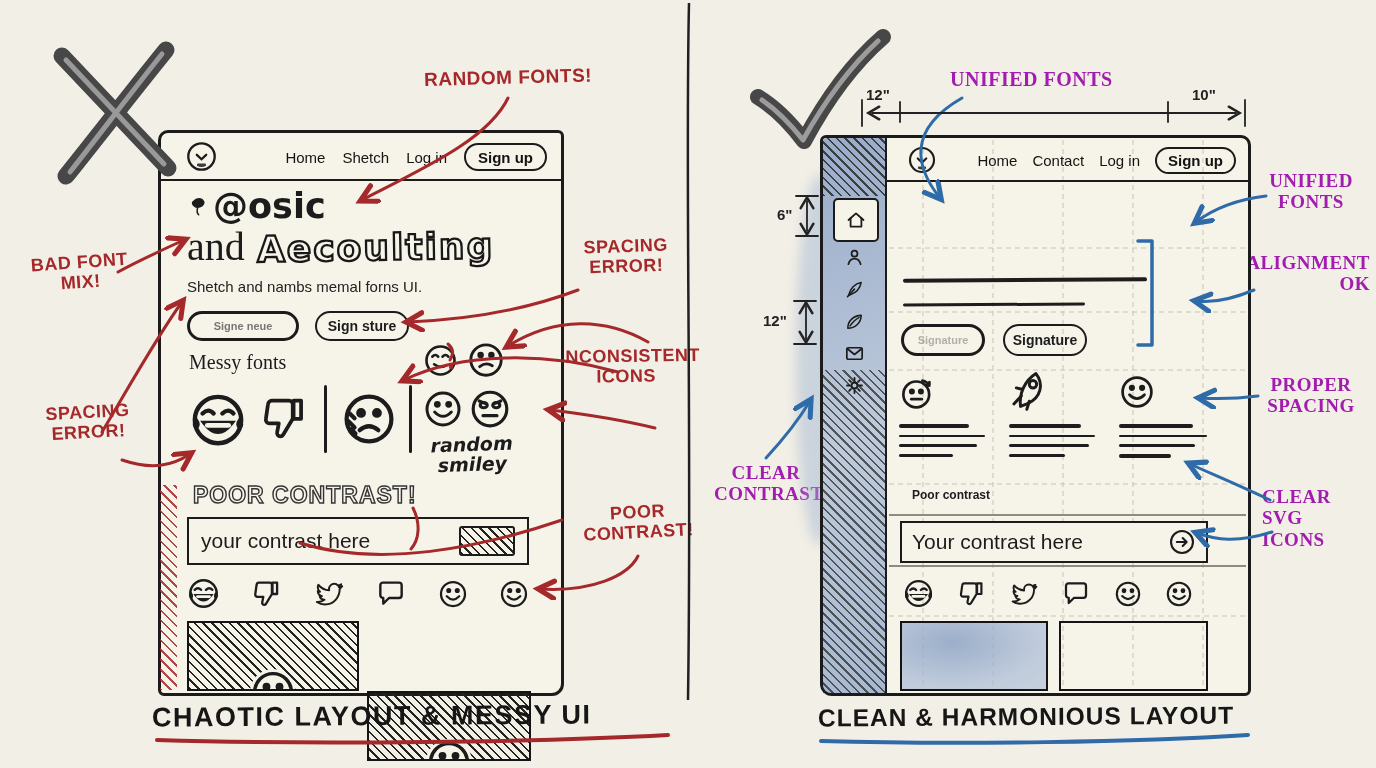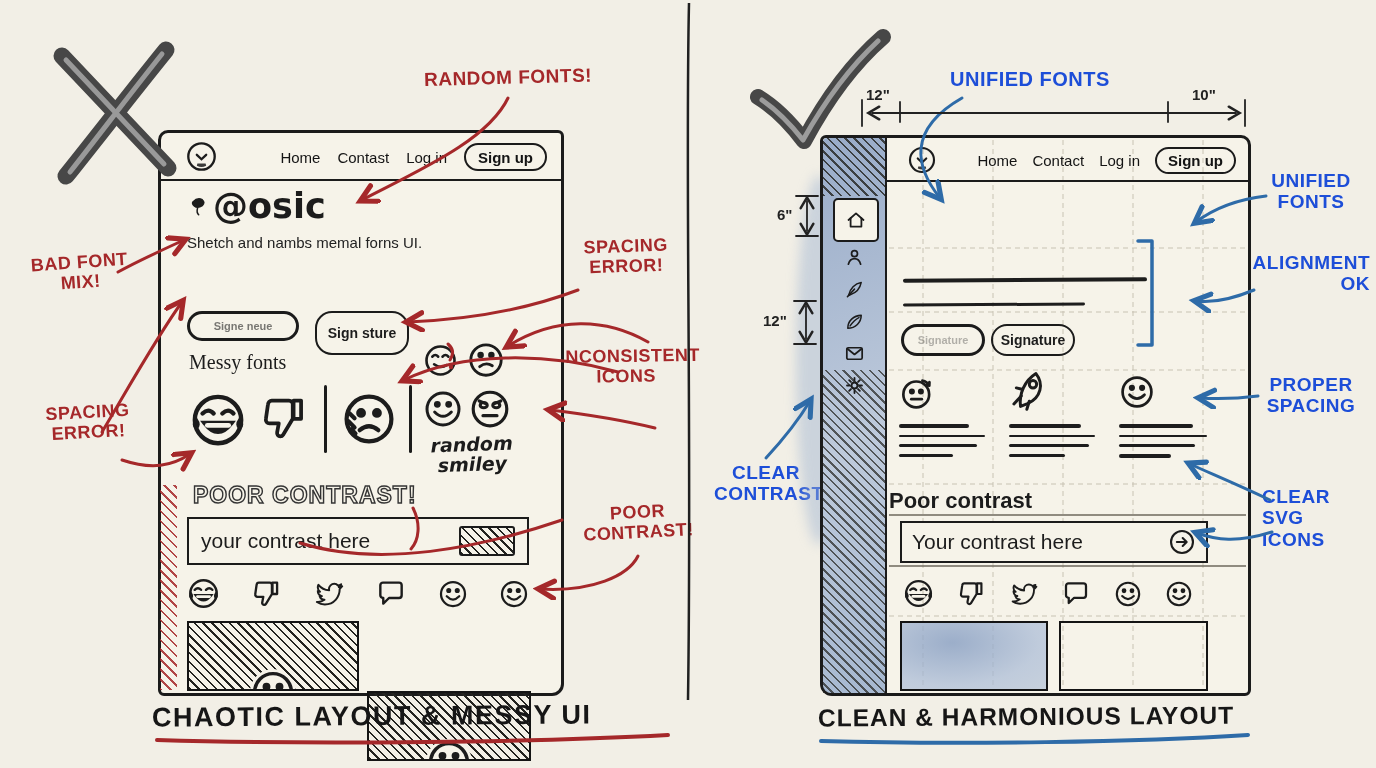--- a/index.html
+++ b/index.html
@@ -2,21 +2,21 @@
 <html><head>
 <meta charset="utf-8">
 <style>
   html,body{margin:0;padding:0;}
   .canvas{position:relative;width:1376px;height:768px;background:#f2efe6;overflow:hidden;
           font-family:"Liberation Sans",sans-serif;color:#1c1c1c;}
   .abs{position:absolute;}
   
   .ann{font-weight:700;line-height:1.12;letter-spacing:.5px;}
   .ann-red{color:#a5282a;}
-  .ann-blue{color:#1d4ed8;}
+  .ann-blue{color:#a21caf;font-family:Liberation Serif, serif;}
   .caption{font-weight:700;color:#161616;letter-spacing:1.5px;white-space:nowrap;}
   .dim{font-weight:700;font-size:15px;color:#222;}
   
   .mockup{position:absolute;border:3px solid #1b1b1b;background:#f6f3e9;
           border-radius:10px 6px 12px 6px;}
   .hatch{background:repeating-linear-gradient(45deg,#23231f 0 1.7px,rgba(0,0,0,0) 1.7px 6.2px);}
   .hatch-red{background:repeating-linear-gradient(45deg,#a5282a 0 1.7px,rgba(0,0,0,0) 1.7px 7px);}
   .pill{border:2.5px solid #1b1b1b;border-radius:17px;display:flex;align-items:center;justify-content:center;
         font-weight:700;background:transparent;box-sizing:border-box;}
   .navtxt{font-size:15px;color:#141414;}
@@ -192,41 +192,45 @@
 <div class="abs ann ann-red" style="left:582px;top:502px;width:112px;font-size:18px;text-align:center;transform:rotate(-3deg);">POOR CONTRAST!</div>
 
 <div class="mockup" style="left:158px;top:130px;width:400px;height:560px;">
 
   <div class="abs" style="left:0;top:0;width:100%;height:48px;border-bottom:2.5px solid #1b1b1b;box-sizing:border-box;">
     <svg class="icon abs" style="left:24px;top:7px;" width="33" height="33">
           <use href="#s-logo"></use>
         </svg>
     <div class="abs" style="right:14px;top:0;height:48px;display:flex;align-items:center;gap:17px;">
       <span class="navtxt">Home</span>
-      <span class="navtxt">Contast</span>
+      <span class="navtxt">Shetch</span>
       <span class="navtxt">Log in</span>
       <span class="pill navtxt" style="height:28px;padding:0 12px;border-width:2px;">Sign up</span>
     </div>
   </div>
 
   <div class="abs" style="left:26px;top:56px;width:360px;">
     <div style="font-size:40px;line-height:1.02;display:flex;align-items:baseline;gap:4px;">
       <svg class="icon" width="22" height="22" style="align-self:center;">
             <use href="#s-acorn"></use>
           </svg>
       <span style="font-family:'DejaVu Sans',sans-serif;font-weight:700;font-size:35px;">@osic</span>
     </div>
+    <div style="font-size:40px;line-height:1.1;display:flex;align-items:baseline;gap:12px;">
+      <span class="lserif">and</span>
+      <span class="bubble" style="font-size:36px;transform:rotate(-1deg);">Aecoulting</span>
+    </div>
     <div style="font-size:15px;margin-top:9px;color:#222;">Shetch and nambs memal forns UI.</div>
   </div>
 
   <div class="abs" style="left:26px;top:178px;display:flex;gap:16px;">
     <span class="pill hatch" style="width:112px;height:30px;border-width:3px;">
       <span class="mini-label">Signe neue</span>
     </span>
-    <span class="pill" style="width:94px;height:44px;font-size:14px;">Sign sture</span>
+    <span class="pill" style="width:94px;height:30px;font-size:14px;">Sign sture</span>
   </div>
 
   <div class="abs lserif" style="left:28px;top:218px;font-size:20px;">Messy fonts</div>
 
   <svg class="icon abs" style="left:28px;top:258px;" width="58" height="58">
         <use href="#s-laugh"></use>
       </svg>
   <svg class="icon abs" style="left:98px;top:260px;" width="50" height="50">
         <use href="#s-thumbdown"></use>
       </svg>
@@ -355,21 +359,21 @@
       <span class="navtxt">Log in</span>
       <span class="pill navtxt" style="height:27px;padding:0 11px;border-width:2px;">Sign up</span>
     </div>
   </div>
 
   <div class="abs rsans" style="left:80px;top:60px;font-size:31px;font-weight:700;line-height:1.06;letter-spacing:-.3px;">
   </div>
   <div class="abs ph-line" style="left:80px;top:140px;width:244px;height:4px;transform:rotate(-.3deg);"></div>
   <div class="abs ph-line" style="left:80px;top:165px;width:182px;height:3px;transform:rotate(-.3deg);"></div>
 
-  <div class="abs" style="left:78px;top:186px;display:flex;gap:6px;">
+  <div class="abs" style="left:78px;top:186px;display:flex;gap:18px;">
     <span class="pill hatch" style="width:84px;height:32px;border-width:3px;">
       <span class="mini-label" style="opacity:.55;">Signature</span>
     </span>
     <span class="pill" style="width:84px;height:32px;font-size:14px;">Signature</span>
   </div>
 
   <svg class="icon abs" style="left:76px;top:236px;" width="36" height="36">
         <use href="#s-unamused"></use>
       </svg>
   <svg class="icon abs" style="left:186px;top:231px;" width="42" height="42">
@@ -391,21 +395,21 @@
     <div class="ph-line" style="width:80px;height:2.5px;margin-bottom:7px;"></div>
     <div class="ph-line" style="width:56px;height:3px;"></div>
   </div>
   <div class="abs" style="left:296px;top:286px;width:90px;">
     <div class="ph-line" style="width:74px;height:4px;margin-bottom:7px;"></div>
     <div class="ph-line" style="width:88px;height:2px;margin-bottom:7px;"></div>
     <div class="ph-line" style="width:76px;height:3px;margin-bottom:7px;"></div>
     <div class="ph-line" style="width:52px;height:3.5px;"></div>
   </div>
 
-  <div class="abs rsans" style="left:66px;top:350px;font-size:22px;font-weight:700;">Poor contrast</div>
+  <div class="abs rsans" style="left:89px;top:350px;font-size:12px;font-weight:700;">Poor contrast</div>
   <div class="abs inputbox" style="left:77px;top:383px;width:308px;height:42px;padding:0 10px;border-width:2px;">
     <span style="font-size:21px;flex:1;">Your contrast here</span>
     <svg class="icon" width="28" height="28">
           <use href="#s-arrowcircle"></use>
         </svg>
   </div>
 
   <div class="abs" style="left:80px;top:440px;width:290px;display:flex;justify-content:space-between;align-items:center;">
     <svg class="icon" width="31" height="31">
           <use href="#s-laugh"></use>

